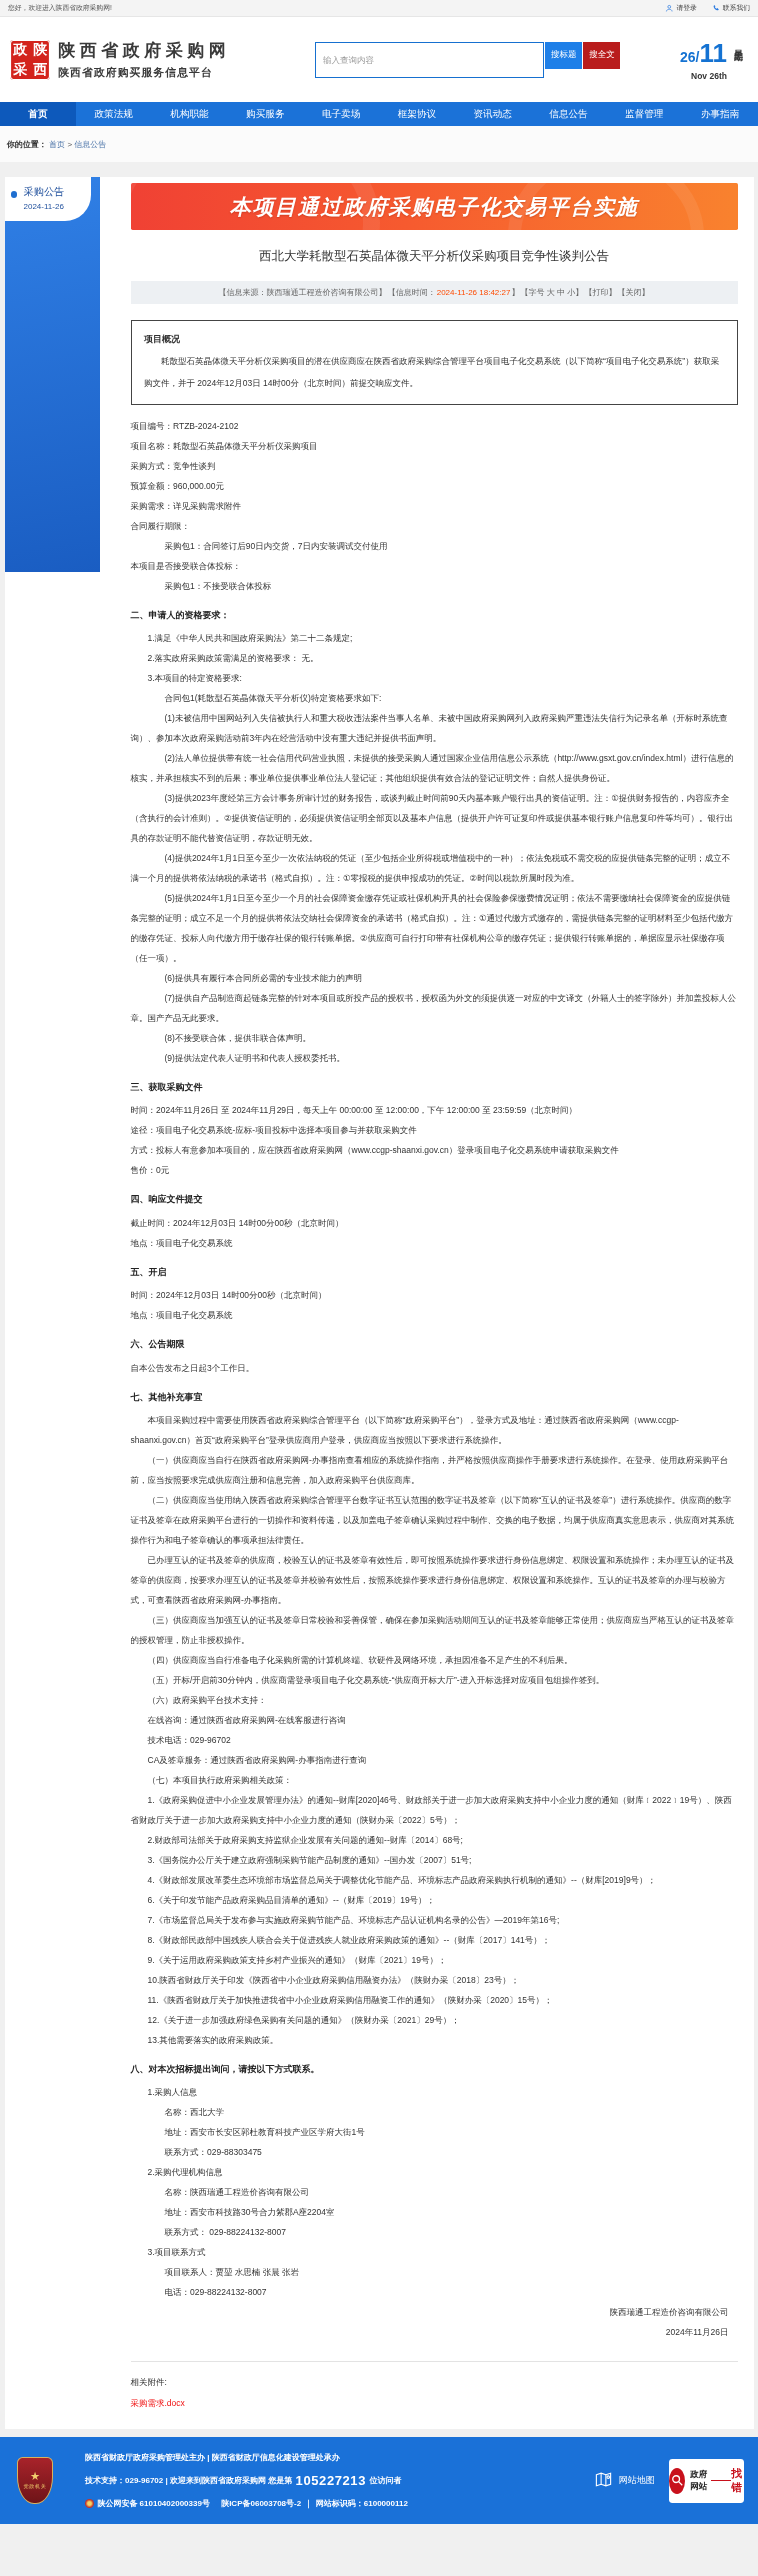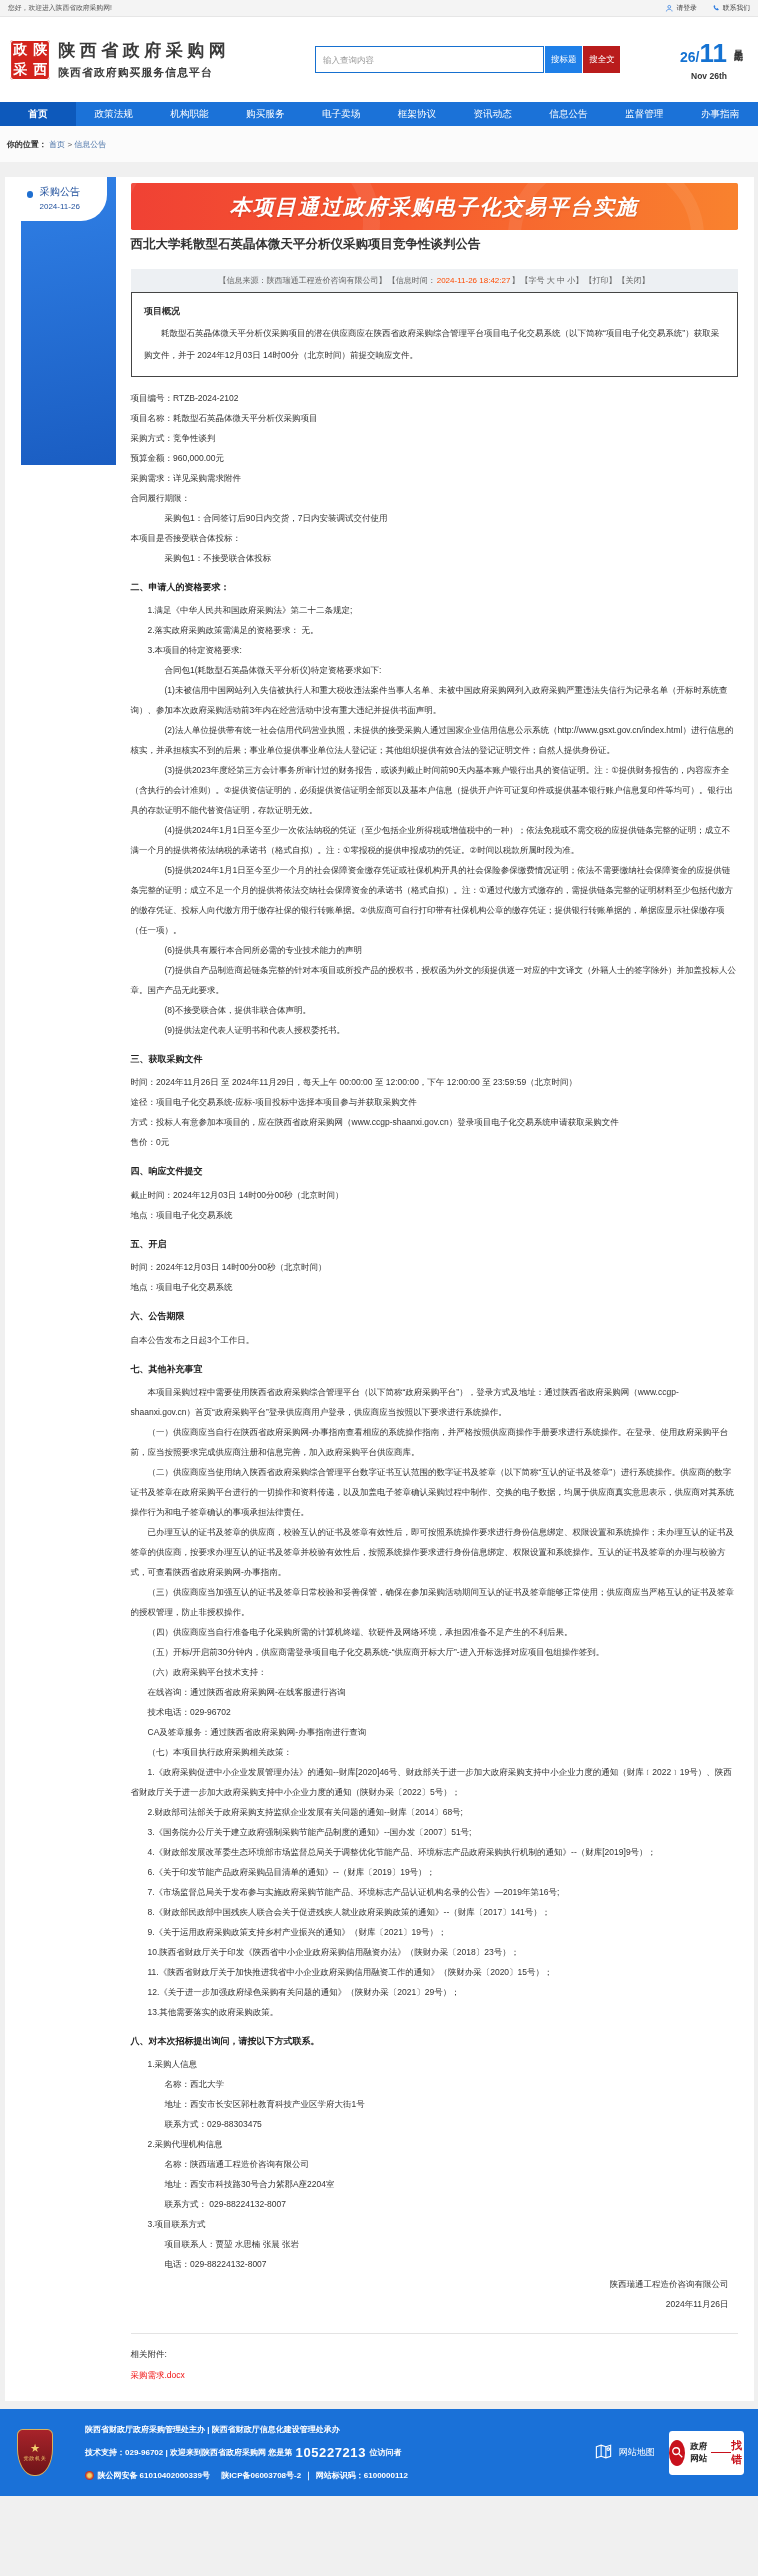--- a/index.html
+++ b/index.html
@@ -13,21 +13,21 @@
   .topbar-link svg { display:block; }
 
   
   .header { background:#fff; height:85px; display:flex; align-items:center; padding:0 10.2px; }
   .brand { display:flex; align-items:center; gap:8px; }
   .seal { width:40px; height:40px; background:#d3231c; border-radius:3.4px; box-shadow:inset 0 0 0 1.1px #fff; display:grid; grid-template-columns:1fr 1fr; grid-template-rows:1fr 1fr; }
   .seal span { color:#fff; font-weight:bold; font-size:14px; display:flex; align-items:center; justify-content:center; }
   .brand-text .t1 { font-size:17px; font-weight:bold; letter-spacing:4.5px; color:#3a3a3a; }
   .brand-text .t2 { font-size:10.8px; font-weight:bold; letter-spacing:1.1px; color:#3a3a3a; margin-top:4.5px; }
   .search-wrap { display:flex; margin-left:85px; }
-  .search-input { width:229px; height:27px; border:1.1px solid #1670d0; padding:0 6.8px; font-size:8.5px; color:#333; outline:none; font-family:inherit; }
+  .search-input { width:229px; height:36px; border:1.1px solid #1670d0; padding:0 6.8px; font-size:8.5px; color:#333; outline:none; font-family:inherit; }
   .search-input::placeholder { color:#999; }
   .btn-search { width:37px; height:27px; border:none; color:#fff; font-size:8.5px; cursor:pointer; font-family:inherit; }
   .btn-title { background:#1e7fe8; margin-left:1.1px; }
   .btn-full { background:#b91c1c; margin-left:1.1px; }
   .date-block { margin-left:auto; display:flex; align-items:flex-start; gap:4.5px; padding-right:3.4px; }
   .date-left { text-align:right; }
   .date-dm { color:#1472d2; font-weight:bold; }
   .date-dm .pre { font-size:14px; }
   .date-dm .big { font-size:26px; }
   .date-en { font-size:8.5px; font-weight:bold; color:#333; margin-top:1.1px; }
@@ -39,37 +39,37 @@
   .nav-item.active { background:#0d59bb; font-weight:bold; }
 
   
   .breadcrumb { background:#fbfbfb; height:36px; display:flex; align-items:center; padding:0 6.8px; font-size:8px; color:#555; }
   .breadcrumb b { color:#333; }
   .crumb-link { color:#4a73a8; cursor:pointer; margin:0 2.3px; }
   .pre-gap { height:14.7px; background:#f0f0f0; }
 
   
   .card { position:relative; margin:0 4.5px; background:#fff; overflow:hidden; padding-bottom:19px; }
-  .sidebar { position:absolute; left:16px; top:0; width:95px; height:288px; background:linear-gradient(170deg,#3080e6 0%,#1a5dc2 100%); }
+  .sidebar { position:absolute; left:0; top:0; width:95px; height:395px; background:linear-gradient(170deg,#3080e6 0%,#1a5dc2 100%); }
   .side-tab { width:86px; background:#fff; border-radius:0 0 26px 0; padding:8px 0 10.2px 19px; position:relative; cursor:pointer; }
   .side-tab .dot { position:absolute; left:6.8px; top:14.7px; width:6.2px; height:6.2px; border-radius:50%; background:#1f6fd0; }
   .side-cat { font-size:10.2px; color:#1f4f9c; }
   .side-date { font-size:8px; color:#1f4f9c; margin-top:3.4px; }
 
   .article { margin-left:95px; padding:6.8px 16px 0 31px; }
   .banner { height:47px; border-radius:1.7px; background:linear-gradient(90deg,#f04134 0%,#f65a2f 45%,#f9822e 100%); display:flex; align-items:center; justify-content:center; position:relative; overflow:hidden; }
   .banner:before { content:""; position:absolute; left:-23px; top:-68px; width:238px; height:181px; border-radius:50%; border:17px solid rgba(255,255,255,0.08); }
   .banner:after { content:""; position:absolute; right:34px; top:-34px; width:170px; height:147px; border-radius:50%; border:13.6px solid rgba(255,255,255,0.08); }
   .banner-text { color:#fff; font-size:21px; font-weight:bold; font-style:italic; letter-spacing:1.7px; text-shadow:0 1.1px 1.7px rgba(150,30,0,0.35); z-index:1; }
-  .art-title { font-size:12.5px; font-weight:bold; color:#333; margin-top:6px; }
+  .art-title { text-align:center; font-size:12.5px; font-weight:normal; color:#333; margin-top:18px; }
   .meta-bar { margin-top:16px; background:#edf0f3; height:23px; display:flex; align-items:center; justify-content:center; font-size:8px; color:#666; gap:1.1px; }
   .meta-time { color:#fe4b02; }
   .meta-act { cursor:pointer; color:#666; }
 
-  .overview-box { margin-top:0; border:0.6px solid #444; padding:8px 12.5px 10.2px 12.5px; }
+  .overview-box { margin-top:16px; border:0.6px solid #444; padding:8px 12.5px 10.2px 12.5px; }
   .overview-title { font-weight:bold; font-size:9px; line-height:21.6px; }
   .overview-text { font-size:8.5px; line-height:21.6px; text-indent:2em; color:#333; }
 
   .article-body { margin-top:10.2px; }
   .para { font-size:8.5px; line-height:20px; color:#333; }
   .ind { text-indent:2em; }
   .ind2 { text-indent:4em; }
   .right { text-align:right; padding-right:9px; }
   .sec-heading { font-size:9px; font-weight:bold; color:#222; line-height:20px; margin:9px 0 3.4px; }
 

